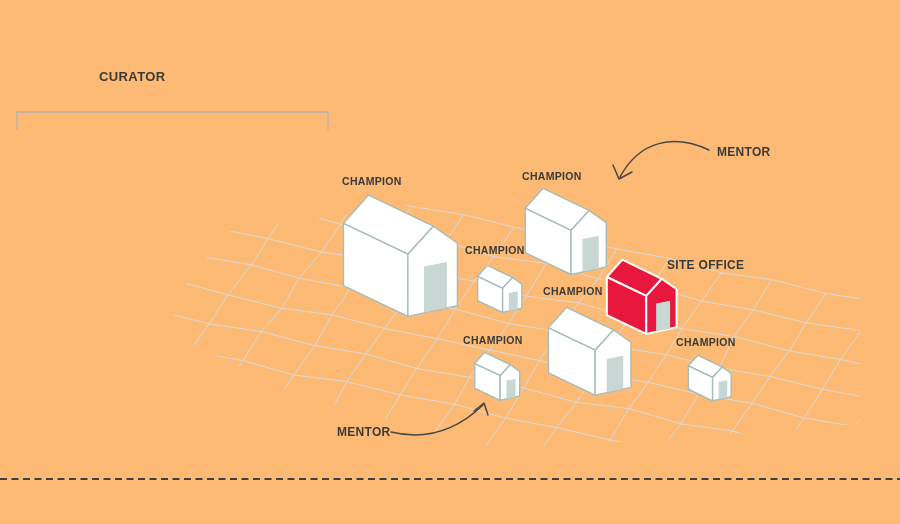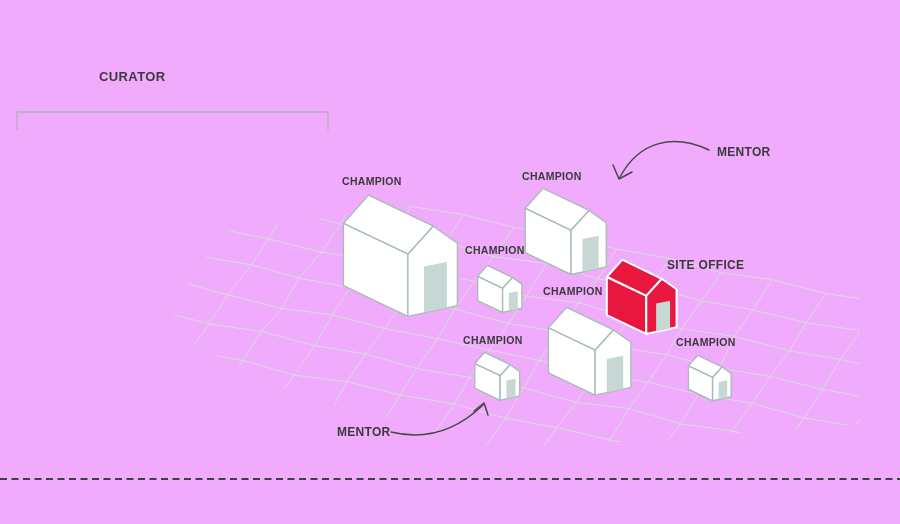--- a/index.html
+++ b/index.html
@@ -1,16 +1,16 @@
 <!DOCTYPE html>
 <html><head>
 <meta charset="utf-8">
 <style>
   html,body{margin:0;padding:0;background:#ffffff;}
-  .stage{position:relative;width:900px;height:524px;background:#f0abfc;overflow:hidden;
+  .stage{position:relative;width:900px;height:524px;background:#fdba74;overflow:hidden;
          font-family:"Liberation Sans",sans-serif;}
   svg{display:block;}
   .lbl{font-family:"Liberation Sans",sans-serif;font-weight:bold;fill:#3a3a3a;
        font-size:10.5px;letter-spacing:.3px;}
   .lbl-lg{font-size:12px;}
   .lbl-xl{font-size:13px;letter-spacing:.4px;}
   #mesh path{fill:none;stroke:#dadada;stroke-width:1;}
   .house-face{fill:var(--face,#ffffff);stroke:var(--edge,#a7bcb8);
               stroke-width:var(--sw,1.4);stroke-linejoin:round;
               vector-effect:non-scaling-stroke;}

